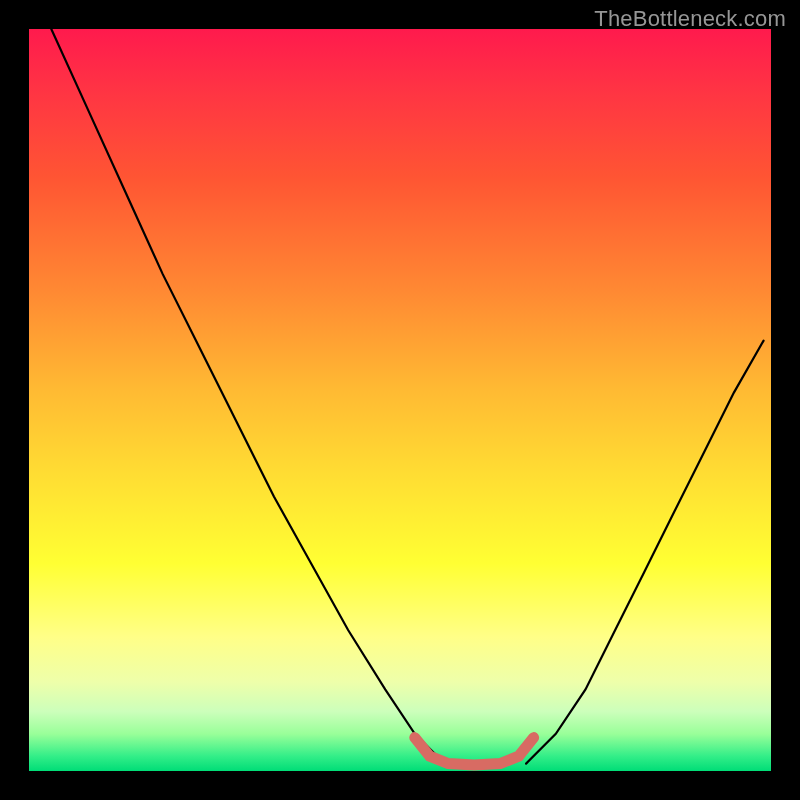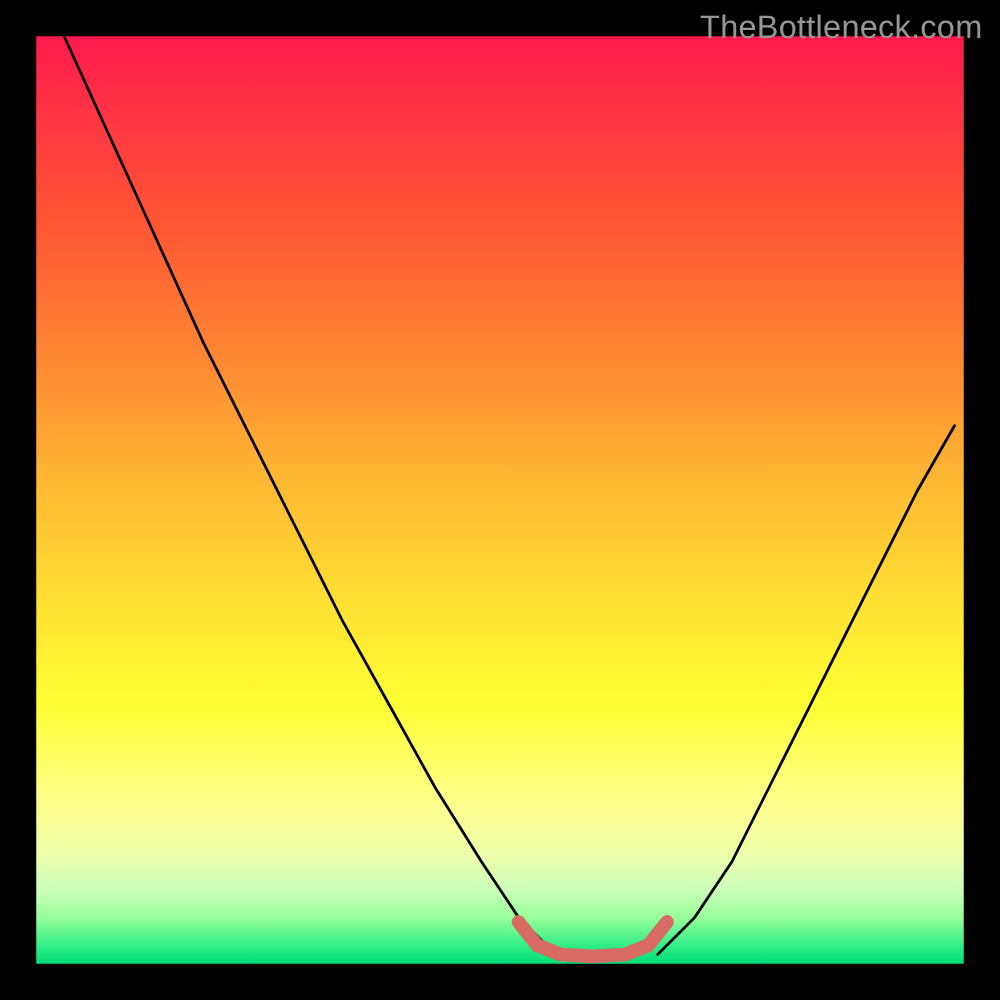--- a/index.html
+++ b/index.html
@@ -36,21 +36,21 @@
       #99ff99 95%,
       #33ee88 98%,
       #00dd77 100%
     );
   }
   .watermark {
     position: absolute;
     top: 6px;
     right: 14px;
     color: #969696;
-    font-size: 26px;
+    font-size: 22px;
     font-weight: 500;
     letter-spacing: 0.2px;
   }
   svg.curves {
     position: absolute;
     left: 29px;
     top: 29px;
     width: 742px;
     height: 742px;
   }

